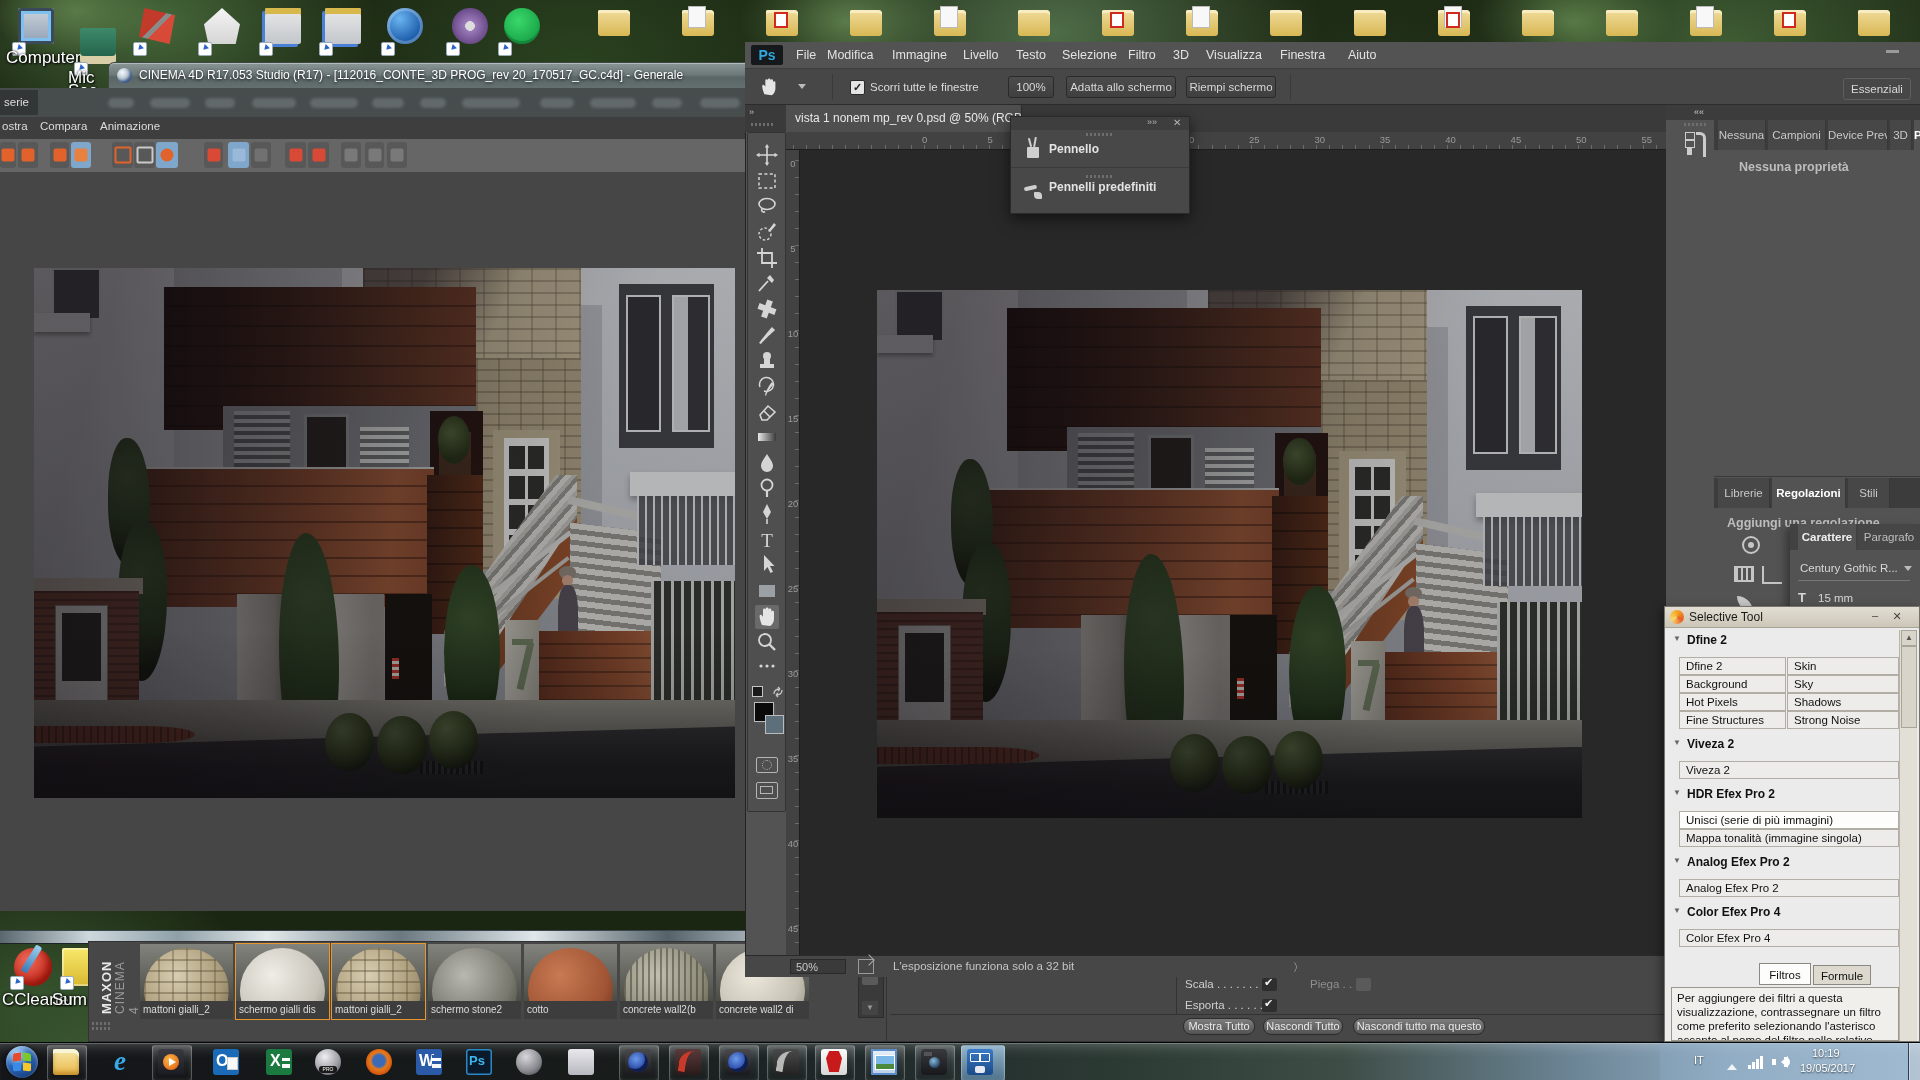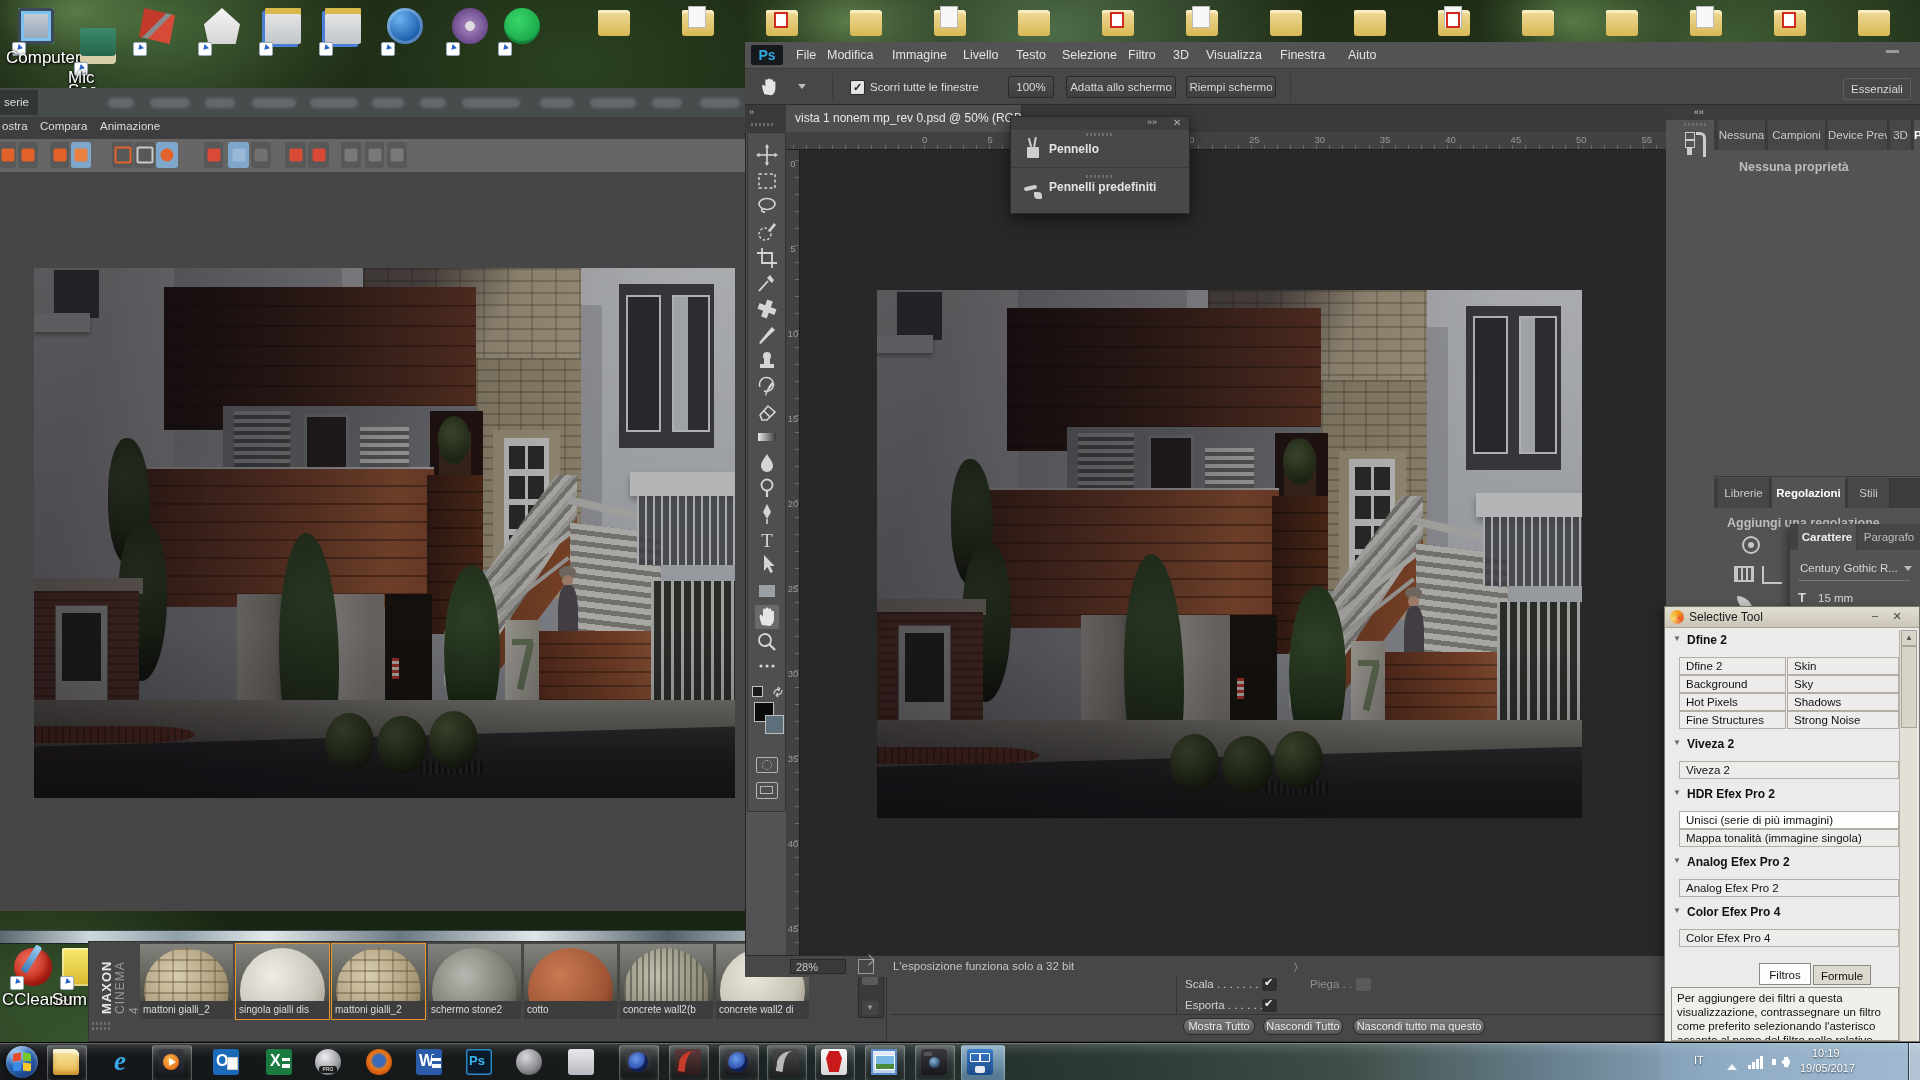--- a/index.html
+++ b/index.html
@@ -217,20 +217,24 @@
         <div class="dlabel" style="left: -8px; top: 44px; width: 62px;">CCleaner</div>
       </div>
       <div class="abs" style="left: 58px; top: 946px; width: 40px; height: 62px;">
         <div class="abs" style="left: 4px; top: 2px; width: 30px; height: 38px; background: linear-gradient(rgb(248, 232, 106), rgb(216, 184, 48)); border-radius: 2px; box-shadow: rgba(255, 255, 255, 0.4) 0px 0px 0px 2px inset;"></div>
         <div class="badge" style="left: 2px; bottom: 18px;"></div>
         <div class="dlabel" style="left: -6px; top: 44px; width: 50px;">Sum</div>
       </div>
     </div>
 
   <div class="layer" style="z-index:10;">
+    <div class="c4d-title">
+      <div class="abs" style="left:8px;top:5px;width:15px;height:15px;border-radius:50%;background:radial-gradient(circle at 35% 30%,#f5f9fc,#b8c4d0 45%,#5a7a9a 80%,#3a5a80);box-shadow:inset -2px -2px 3px rgba(20,50,110,.6);"></div>
+      <div class="txt">CINEMA 4D R17.053 Studio (R17) - [112016_CONTE_3D PROG_rev 20_170517_GC.c4d] - Generale</div>
+    </div>
     <div class="c4d-menublur" id="c4d-blobs">
         <div class="blob" style="left: 108px; width: 26px;"></div>
         <div class="blob" style="left: 150px; width: 40px;"></div>
         <div class="blob" style="left: 205px; width: 30px;"></div>
         <div class="blob" style="left: 252px; width: 44px;"></div>
         <div class="blob" style="left: 310px; width: 48px;"></div>
         <div class="blob" style="left: 372px; width: 32px;"></div>
         <div class="blob" style="left: 420px; width: 26px;"></div>
         <div class="blob" style="left: 462px; width: 58px;"></div>
         <div class="blob" style="left: 540px; width: 34px;"></div>
@@ -377,21 +381,21 @@
         <div class="mthumb" style="left: 140px; top: 944px; position: absolute;">
           <div class="ph">
             <div class="sphere" style="background: repeating-linear-gradient(rgba(90, 75, 50, 0.4) 0px, rgba(90, 75, 50, 0.4) 2px, transparent 2px, transparent 11px), repeating-linear-gradient(90deg, rgba(90, 75, 50, 0.35) 0px, rgba(90, 75, 50, 0.35) 2px, transparent 2px, transparent 14px), radial-gradient(circle at 38% 32%, rgb(216, 205, 176), rgb(168, 154, 120) 60%, rgb(110, 98, 74) 90%);"></div>
           </div>
           <div class="lbl">mattoni gialli_2</div>
         </div>
         <div class="mthumb sel" style="left: 236px; top: 944px; position: absolute;">
           <div class="ph">
             <div class="sphere" style="background: radial-gradient(circle at 38% 32%, rgb(240, 237, 230), rgb(200, 196, 186) 60%, rgb(142, 138, 128) 90%);"></div>
           </div>
-          <div class="lbl">singola gialli dis</div>
+          <div class="lbl">schermo gialli dis</div>
         </div>
         <div class="mthumb sel" style="left: 332px; top: 944px; position: absolute;">
           <div class="ph">
             <div class="sphere" style="background: repeating-linear-gradient(rgba(90, 75, 50, 0.4) 0px, rgba(90, 75, 50, 0.4) 2px, transparent 2px, transparent 11px), repeating-linear-gradient(90deg, rgba(90, 75, 50, 0.35) 0px, rgba(90, 75, 50, 0.35) 2px, transparent 2px, transparent 14px), radial-gradient(circle at 38% 32%, rgb(216, 205, 176), rgb(168, 154, 120) 60%, rgb(110, 98, 74) 90%);"></div>
           </div>
           <div class="lbl">mattoni gialli_2</div>
         </div>
         <div class="mthumb" style="left: 428px; top: 944px; position: absolute;">
           <div class="ph">
             <div class="sphere" style="background: radial-gradient(circle at 38% 32%, rgb(184, 184, 178), rgb(120, 120, 110) 60%, rgb(66, 66, 58) 90%);"></div>
@@ -668,21 +672,21 @@
         <div class="abs" style="left: 754px; top: 702px; width: 18px; height: 18px; background: rgb(10, 10, 10); border: 1.5px solid rgb(187, 187, 187); box-shadow: rgb(85, 85, 85) 2px 2px 0px;"></div>
         <div class="abs" style="left: 765px; top: 715px; width: 17px; height: 17px; background: rgb(93, 111, 123); border: 1.5px solid rgb(187, 187, 187);"></div>
         <div class="abs" style="left: 756px; top: 757px; width: 20px; height: 14px; border: 1.5px solid rgb(181, 181, 181); border-radius: 2px;">
           <div style="position:absolute;left:5px;top:2px;width:8px;height:8px;border-radius:50%;border:1.2px dotted #b5b5b5;"></div>
         </div>
         <div class="abs" style="left: 756px; top: 782px; width: 20px; height: 15px; border: 1.5px solid rgb(181, 181, 181); border-radius: 2px;">
           <div style="position:absolute;left:3px;top:3px;width:11px;height:6px;border:1.2px solid #b5b5b5;"></div>
         </div>
       </div>
     <div class="ps-dstatus">
-      <div class="abs" style="left:45px;top:3px;width:56px;height:15px;background:#3a3a3a;border:1px solid #2a2a2a;color:#c9c9c9;font-size:11px;line-height:15px;padding-left:5px;box-sizing:border-box;">28%</div>
+      <div class="abs" style="left:45px;top:3px;width:56px;height:15px;background:#3a3a3a;border:1px solid #2a2a2a;color:#c9c9c9;font-size:11px;line-height:15px;padding-left:5px;box-sizing:border-box;">50%</div>
       <div class="abs" style="left:113px;top:3px;width:14px;height:13px;border:1px solid #9a9a9a;position:absolute;">
         <div class="abs" style="left:4px;top:-3px;width:8px;height:2px;background:#474747;"></div>
         <div class="abs" style="left:6px;top:-4px;width:7px;height:7px;border-top:1.5px solid #aaa;border-right:1.5px solid #aaa;transform:rotate(45deg);"></div>
       </div>
       <div class="abs" style="left:148px;top:4px;color:#c5c5c5;font-size:11.5px;">L'esposizione funziona solo a 32 bit</div>
       <div class="abs" style="left:548px;top:4px;color:#c5c5c5;font-size:11px;">〉</div>
     </div>
 
     <div class="ps-dock"></div>
     <div class="abs" style="left:1666px;top:105px;width:254px;height:15px;background:#3c3c3c;">

